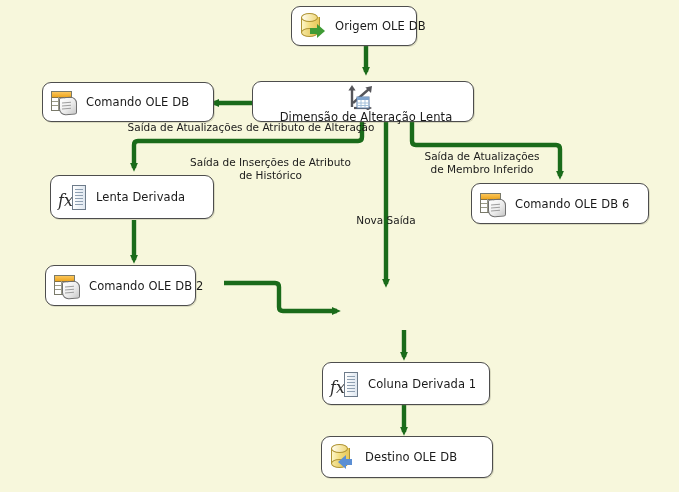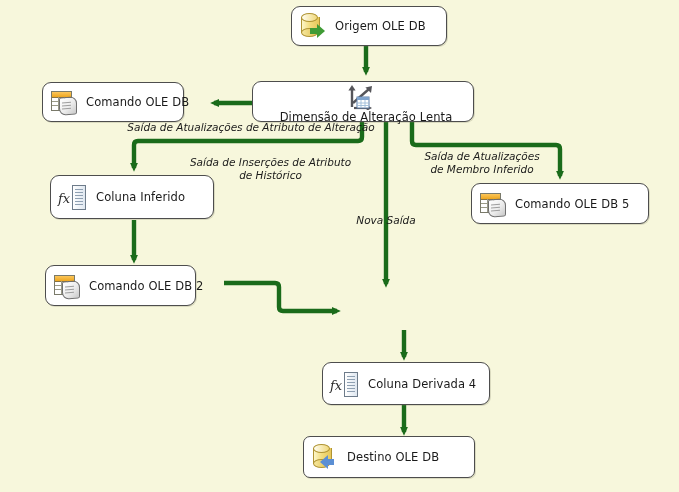--- a/index.html
+++ b/index.html
@@ -91,21 +91,21 @@
     background:#9d9d9d;box-shadow:0 3px 0 #9d9d9d,0 6px 0 #9d9d9d;
   }
 
   
   .scd{position:absolute;left:0;top:0;width:28px;height:28px;}
 
   
   .fxwrap{position:absolute;left:0;top:2px;width:30px;height:24px;}
   .fxwrap .fx{
     position:absolute;left:0;top:6px;font-style:italic;
-    font-family:"DejaVu Serif",serif;font-size:13px;color:#2b2b2b;
+    font-family:"DejaVu Serif",serif;font-size:16px;color:#2b2b2b;
   }
   .sheet{
     position:absolute;left:14px;top:0px;width:12px;height:23px;
     background:linear-gradient(to right,#ffffff,#dfe7f0);
     border:1px solid #6d7b8a;
   }
   .sheet:after{
     content:"";position:absolute;left:2px;top:3px;width:8px;height:1px;
     background:#8fa0b2;
     box-shadow:0 3px 0 #8fa0b2,0 6px 0 #8fa0b2,0 9px 0 #8fa0b2,0 12px 0 #8fa0b2,0 15px 0 #8fa0b2;
@@ -116,21 +116,20 @@
 
   
   .wlabel{
     position:absolute;
     font-size:10.5px;
     color:#1a1a1a;
     text-align:center;
     line-height:12.5px;
     white-space:pre;
     z-index:4;
-    font-style:italic;
   }
 </style>
 </head>
 <body>
 
 <div id="canvas">
 
   <svg id="wires" viewBox="0 0 679 492" width="679" height="492">
     <defs>
       <marker id="ah" markerWidth="10" markerHeight="10" refX="5.2" refY="4" orient="auto" markerUnits="userSpaceOnUse">
@@ -152,21 +151,21 @@
       <path d="M134,220 L134,260" marker-end="url(#ah)"></path>
 
       <path d="M224,283 L275,283 Q279,283 279,287 L279,307 Q279,311 283,311 L337,311" marker-end="url(#ah)"></path>
 
       <path d="M404,330 L404,357" marker-end="url(#ah)"></path>
 
       <path d="M404,405 L404,432" marker-end="url(#ah)"></path>
     </g>
   </svg>
 
-  <div class="node" style="left:291px;top:6px;width:156px;height:40px;">
+  <div class="node" style="left:291px;top:6px;width:126px;height:40px;">
     <span class="ico">
       <span class="cyl">
           <span class="body"></span>
           <span class="top"></span>
           <span class="bot"></span>
         </span>
       <span class="arrow-badge ar-green">
           <i class="shaft"></i>
           <i class="head"></i>
         </span>
@@ -184,21 +183,21 @@
         <path d="M6,26 L20,26" stroke="#55555a" stroke-width="2.2" fill="none"></path>
         <path d="M24,26 L18.6,29 L18.6,23 z" fill="#55555a"></path>
         <rect x="9" y="15" width="12" height="11" fill="#ffffff" stroke="#5f7fa8" stroke-width="1"></rect>
         <rect x="9" y="15" width="12" height="3" fill="#7fa3cc"></rect>
         <path d="M13,18 L13,26 M17,18 L17,26 M9,21 L21,21 M9,23.5 L21,23.5" stroke="#9dbcd8" stroke-width="0.9"></path>
       </svg>
     </span>
     <span class="label">Dimensão de Alteração Lenta</span>
   </div>
 
-  <div class="node" style="left:42px;top:82px;width:142px;height:40px;">
+  <div class="node" style="left:42px;top:82px;width:172px;height:40px;">
     <span class="ico">
       <span class="grid">
           <span class="hdr"></span>
           <span class="v1"></span>
           <span class="v2"></span>
           <span class="h1"></span>
           <span class="h2"></span>
         </span>
       <span class="scroll"></span>
     </span>
@@ -209,21 +208,21 @@
     <span class="ico">
       <span class="grid">
           <span class="hdr"></span>
           <span class="v1"></span>
           <span class="v2"></span>
           <span class="h1"></span>
           <span class="h2"></span>
         </span>
       <span class="scroll"></span>
     </span>
-    <span class="label">Comando OLE DB 5</span>
+    <span class="label">Comando OLE DB 6</span>
   </div>
 
   <div class="node" style="left:45px;top:265px;width:151px;height:41px;">
     <span class="ico">
       <span class="grid">
           <span class="hdr"></span>
           <span class="v1"></span>
           <span class="v2"></span>
           <span class="h1"></span>
           <span class="h2"></span>
@@ -233,35 +232,35 @@
     <span class="label">Comando OLE DB 2</span>
   </div>
 
   <div class="node" style="left:50px;top:175px;width:164px;height:44px;">
     <span class="ico" style="width:30px;">
       <span class="fxwrap">
           <span class="fx">fx</span>
           <span class="sheet"></span>
         </span>
     </span>
-    <span class="label">Coluna Inferido</span>
+    <span class="label">Lenta Derivada</span>
   </div>
 
 
   <div class="node" style="left:322px;top:362px;width:168px;height:43px;">
     <span class="ico" style="width:30px;">
       <span class="fxwrap">
           <span class="fx">fx</span>
           <span class="sheet"></span>
         </span>
     </span>
-    <span class="label">Coluna Derivada 4</span>
-  </div>
-
-  <div class="node" style="left:303px;top:436px;width:172px;height:42px;border-radius:7px;">
+    <span class="label">Coluna Derivada 1</span>
+  </div>
+
+  <div class="node" style="left:321px;top:436px;width:172px;height:42px;">
     <span class="ico">
       <span class="cyl">
           <span class="body"></span>
           <span class="top"></span>
           <span class="bot"></span>
         </span>
       <span class="arrow-badge ar-blue-l">
           <i class="shaft"></i>
           <i class="head"></i>
         </span>

